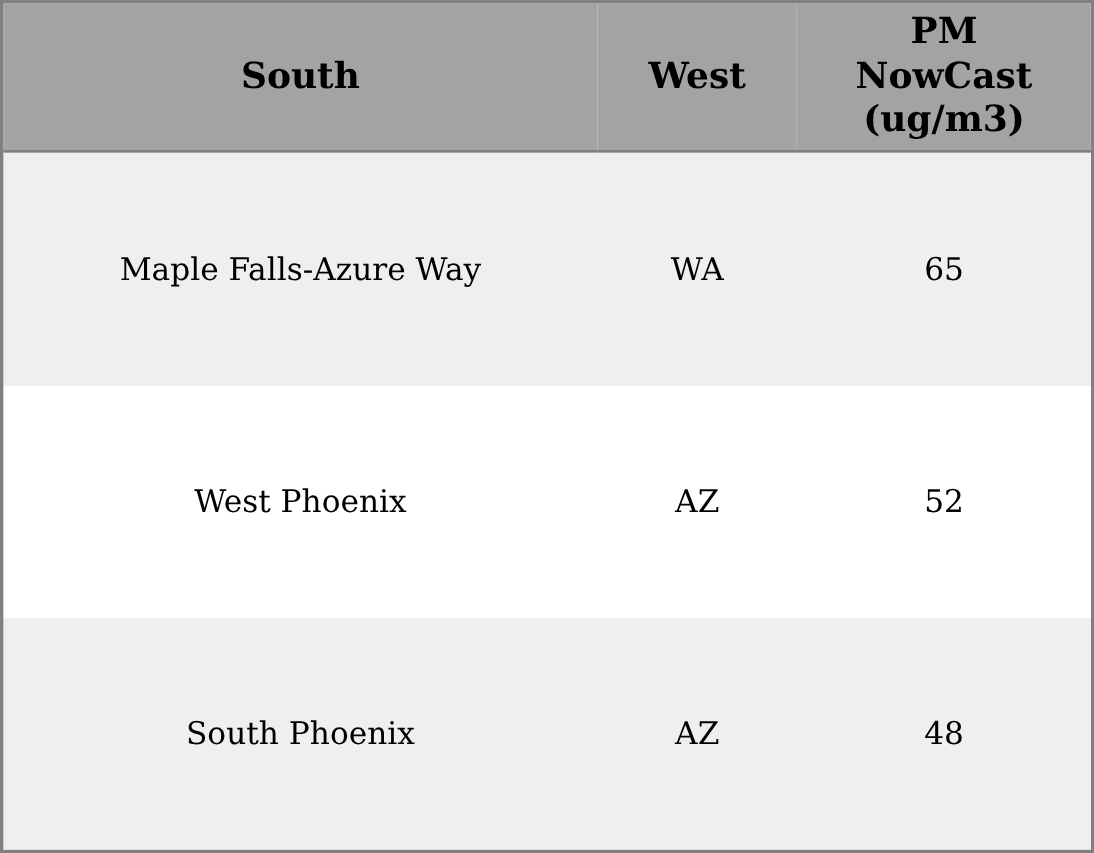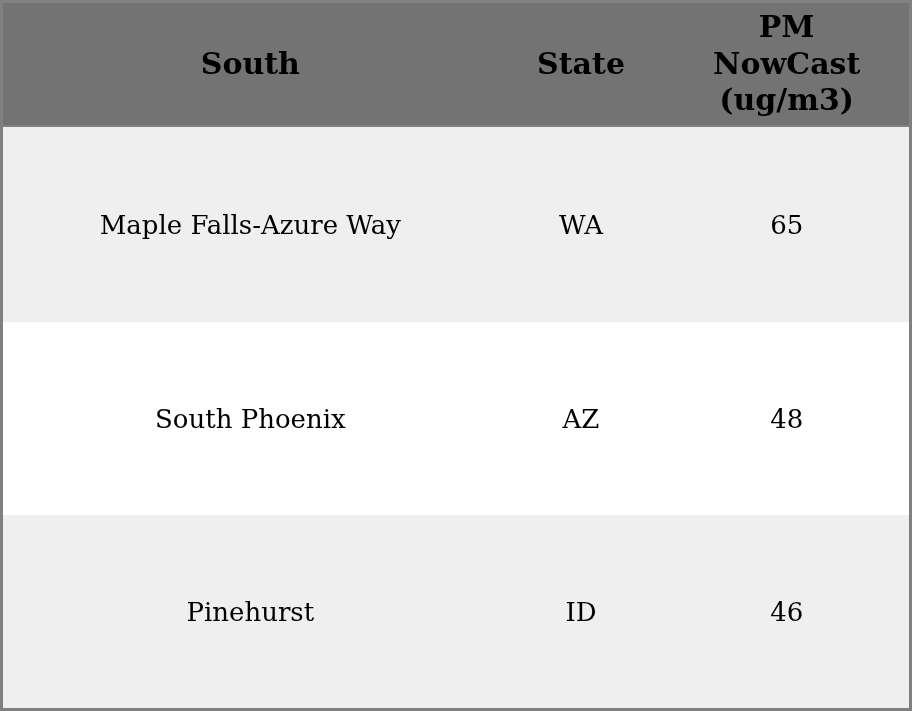--- a/index.html
+++ b/index.html
@@ -23,21 +23,21 @@
   table {
     width: 100%;
     height: 100%;
     border-collapse: collapse;
     table-layout: fixed;
   }
   col.col-site  { width: 54.6%; }
   col.col-state { width: 18.4%; }
   col.col-pm    { width: 27.0%; }
   thead th {
-    background: #737373;
+    background: #a3a3a3;
     border-bottom: 2px solid #808080;
     font-size: 30px;
     font-weight: bold;
     height: 122px;
     text-align: center;
     vertical-align: middle;
     line-height: 1.22;
     padding: 0;
   }
   th.pm-header {
@@ -60,37 +60,37 @@
 <div class="table-wrap">
   <table>
     <colgroup>
       <col class="col-site">
       <col class="col-state">
       <col class="col-pm">
     </colgroup>
     <thead>
       <tr>
         <th>South</th>
-        <th>State</th>
+        <th>West</th>
         <th class="pm-header">PM
 NowCast
 (ug/m3)</th>
       </tr>
     </thead>
     <tbody>
       <tr>
         <td>Maple Falls-Azure Way</td>
         <td>WA</td>
         <td>65</td>
       </tr>
       <tr>
+        <td>West Phoenix</td>
+        <td>AZ</td>
+        <td>52</td>
+      </tr>
+      <tr>
         <td>South Phoenix</td>
         <td>AZ</td>
         <td>48</td>
-      </tr>
-      <tr>
-        <td>Pinehurst</td>
-        <td>ID</td>
-        <td>46</td>
       </tr>
     </tbody>
   </table>
 </div>
 
 </body></html>

